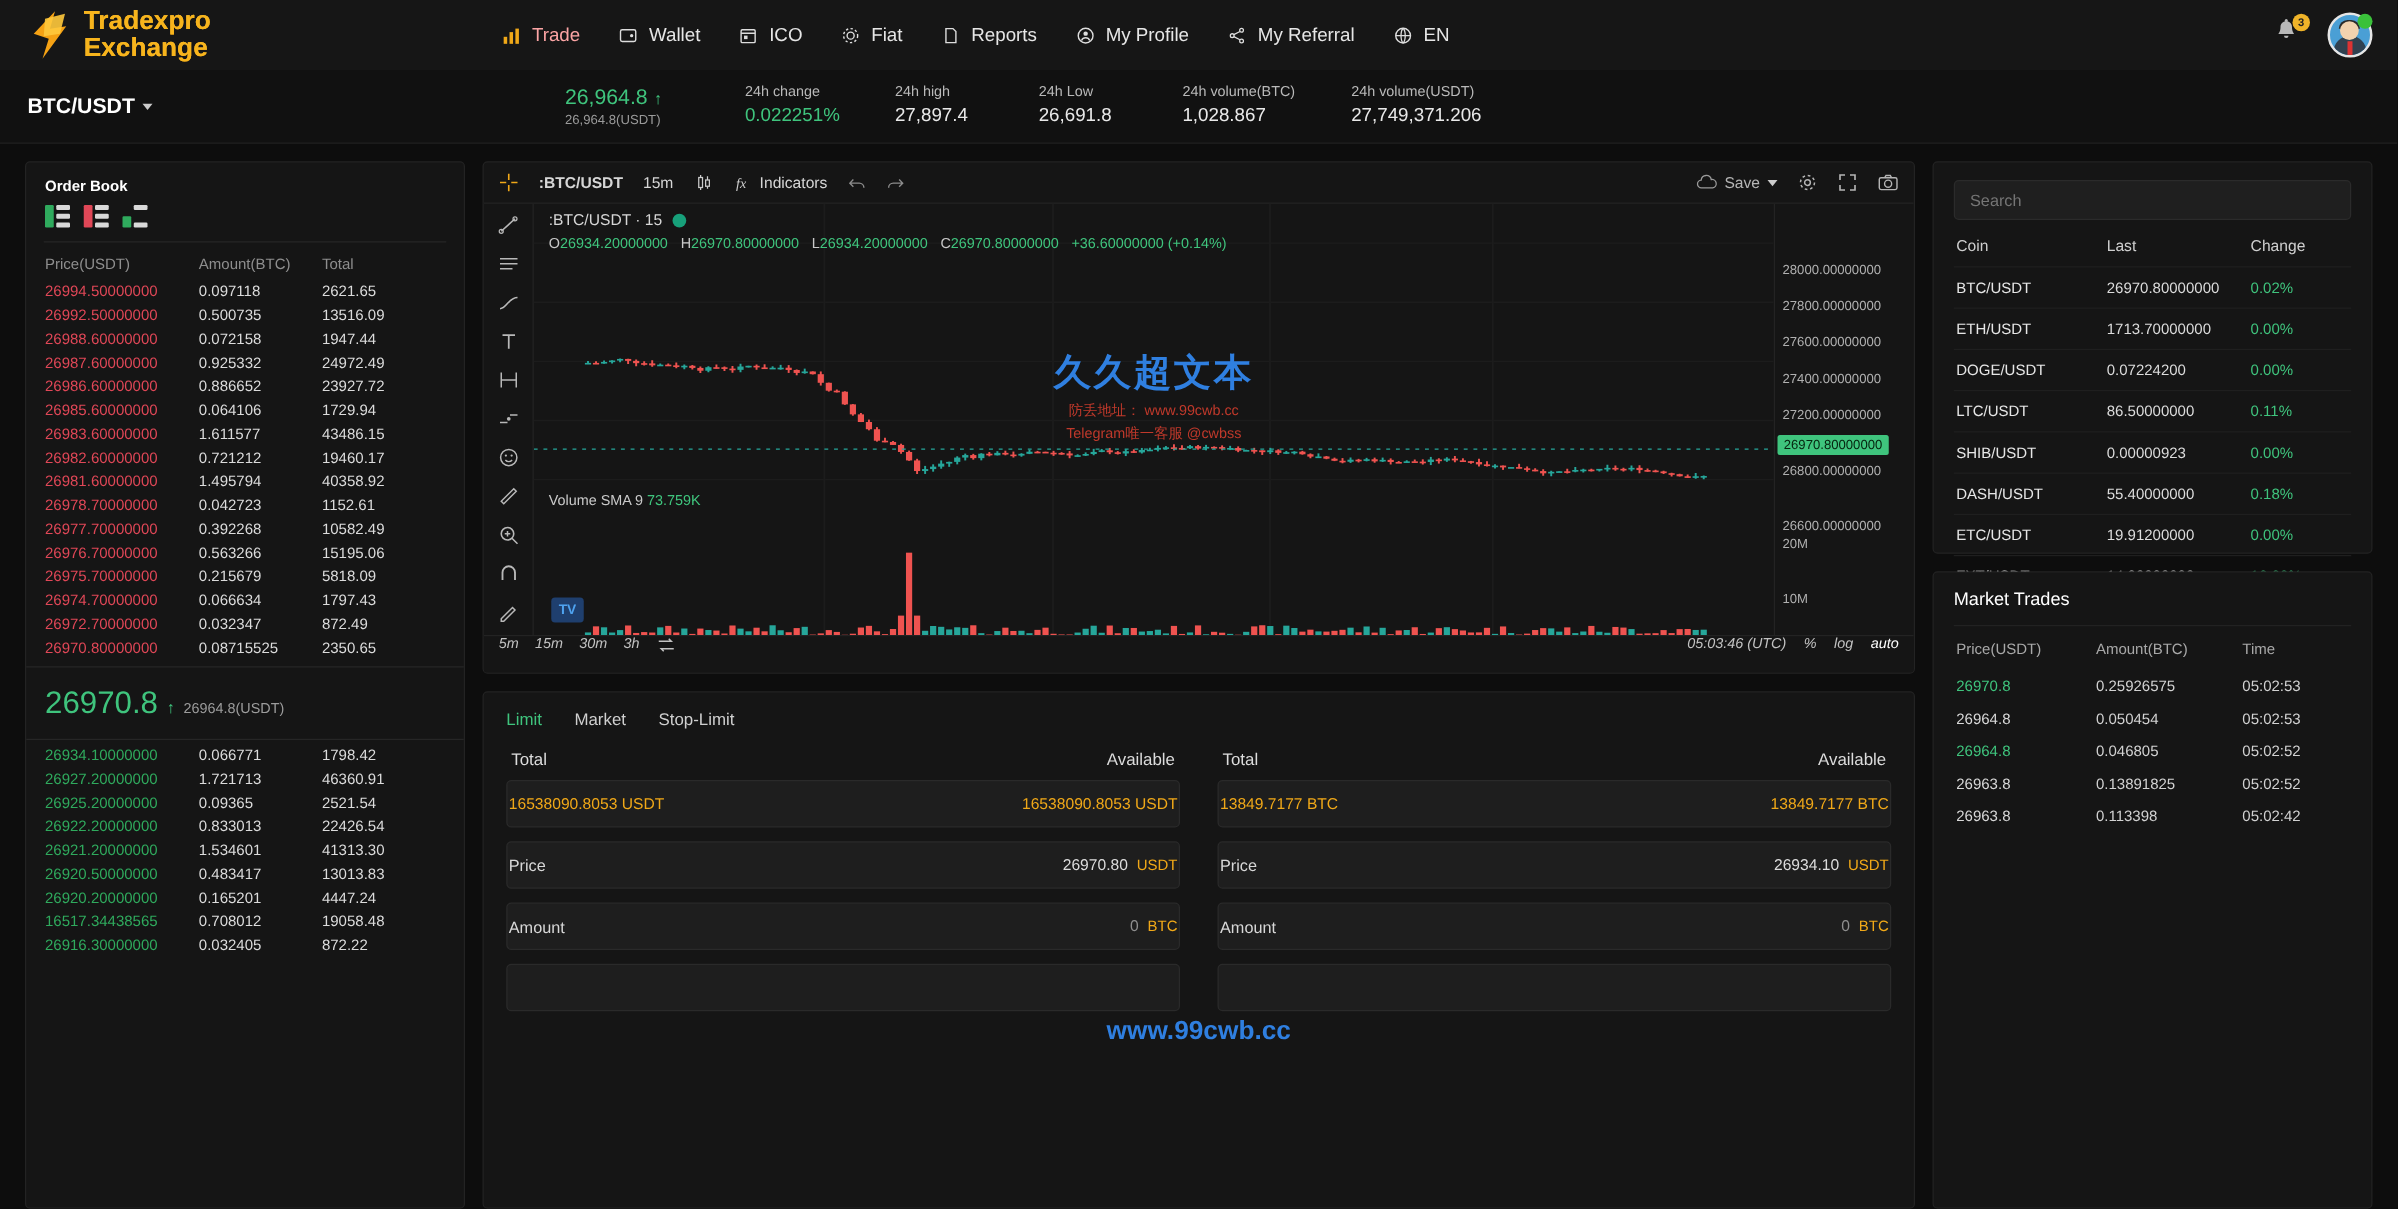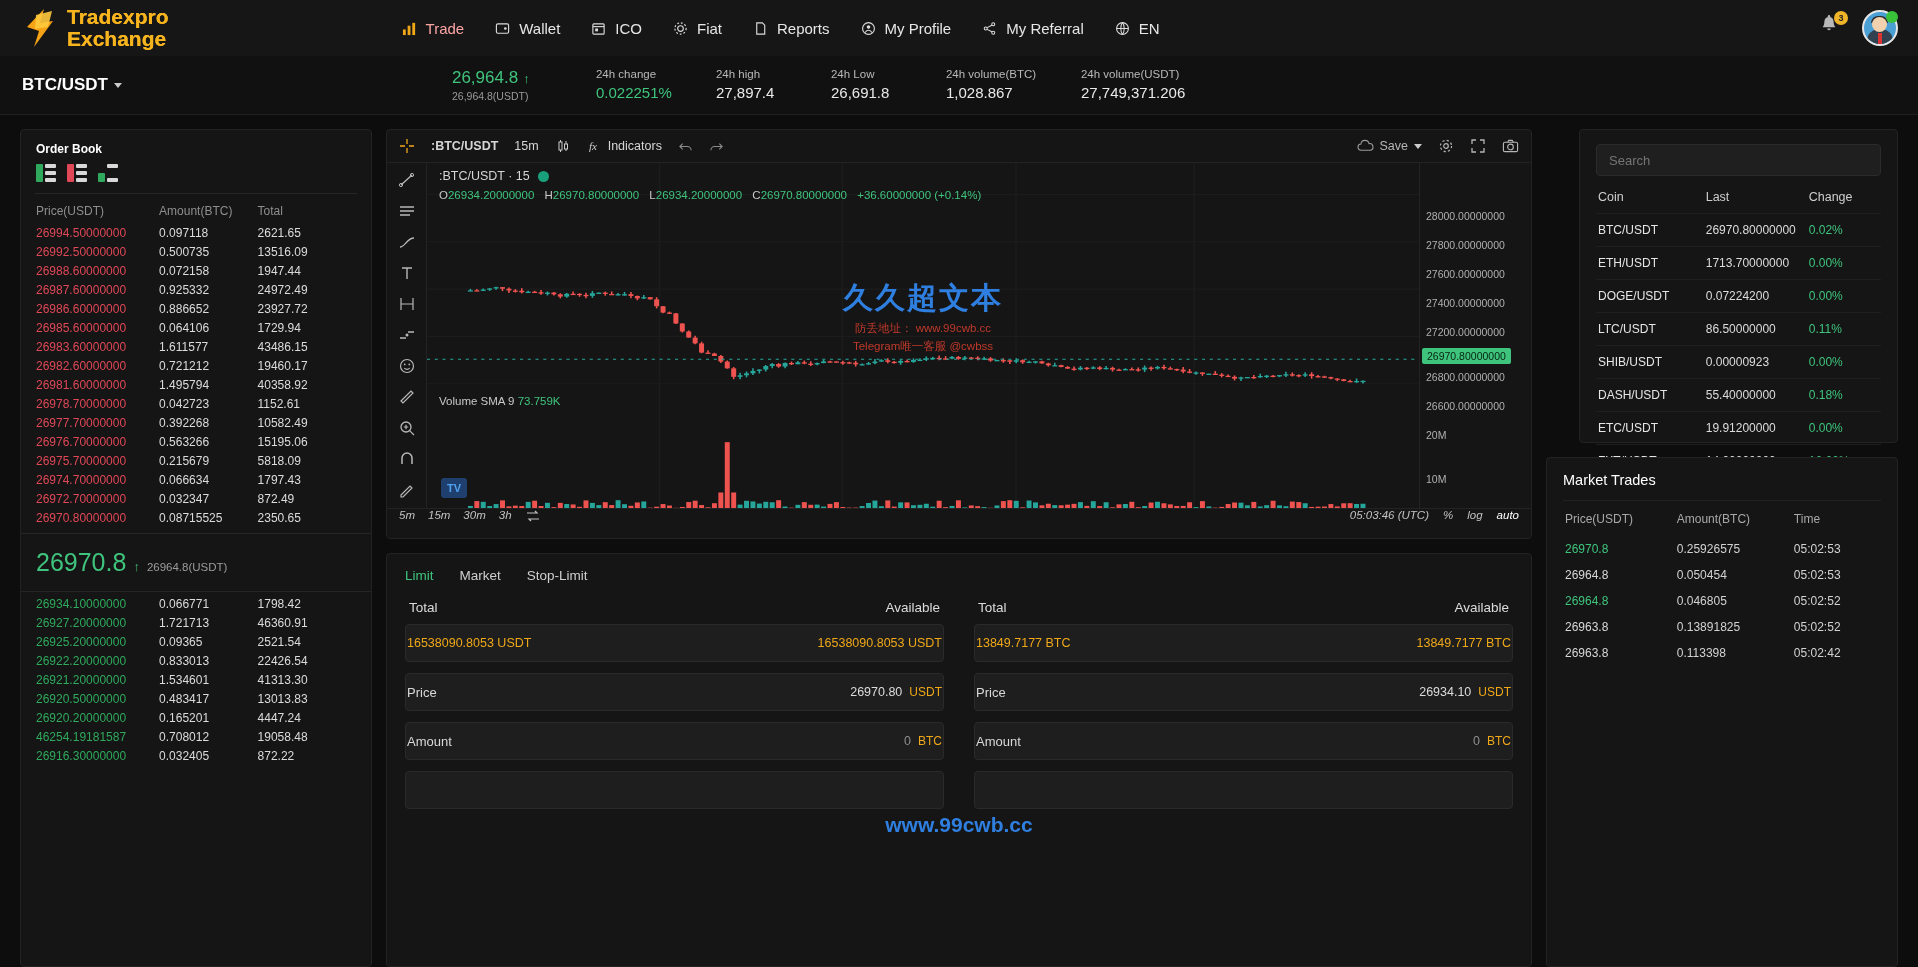--- a/index.html
+++ b/index.html
@@ -164,21 +164,21 @@
     padding: 0 1px; font-size: 12.5px; margin-bottom: 11px;
   }
   .ofield.bal { color: #f0a818; }
   .ofield .lab { color: #d8d8d8; font-size: 13px; }
   .ofield .val { color: #dcdcdc; display: flex; align-items: baseline; gap: 7px; }
   .ofield .unit { color: #f0a818; font-size: 12px; }
   .ofield .zero { color: #8e8e8e; }
 
   
   .col-right { width: 352px; flex-shrink: 0; display: flex; flex-direction: column; gap: 14px; }
-  .market-panel { height: 314px; padding: 14px 16px 0 16px; margin-left: 33px; }
+  .market-panel { height: 314px; padding: 14px 16px 0 16px; }
   .search-box {
     width: 100%; height: 32px; background: #1f1f1f; border: 1px solid #2b2b2b;
     border-radius: 4px; padding: 0 12px; color: #ddd; font-size: 13px;
     font-family: "Liberation Sans", sans-serif; outline: none;
   }
   .mk-head, .mk-row { display: grid; grid-template-columns: 1.15fr 1.1fr 0.75fr; font-size: 12px; padding: 9px 2px; }
   .mk-head { color: #cfcfcf; font-size: 12.5px; padding-top: 14px; padding-bottom: 9px; }
   .mk-row { border-top: 1px solid #1f1f1f; cursor: pointer; }
   .mk-row .c { color: #e6e6e6; }
   .mk-row .l { color: #dcdcdc; }
@@ -496,21 +496,21 @@
        <span class="p">26920.50000000</span>
        <span class="a">0.483417</span>
        <span class="t">13013.83</span>
      </div>
         <div class="ob-row bid">
        <span class="p">26920.20000000</span>
        <span class="a">0.165201</span>
        <span class="t">4447.24</span>
      </div>
         <div class="ob-row bid">
-       <span class="p">46254.19181587</span>
+       <span class="p">16517.34438565</span>
        <span class="a">0.708012</span>
        <span class="t">19058.48</span>
      </div>
         <div class="ob-row bid">
        <span class="p">26916.30000000</span>
        <span class="a">0.032405</span>
        <span class="t">872.22</span>
      </div>
       </div>
   </div>
@@ -1110,21 +1110,21 @@
           <div class="tv-logo">TV</div>
         </div>
 
         <div class="pricescale" id="pricescale">
             <div class="ps-tick" style="top: 47px;">28000.00000000</div>
             <div class="ps-tick" style="top: 76px;">27800.00000000</div>
             <div class="ps-tick" style="top: 105px;">27600.00000000</div>
             <div class="ps-tick" style="top: 134px;">27400.00000000</div>
             <div class="ps-tick" style="top: 163px;">27200.00000000</div>
             <div class="ps-tick" style="top: 208px;">26800.00000000</div>
-            <div class="ps-tick" style="top: 237px;">26600.00000000</div>
+            <div class="ps-tick" style="top: 252px;">26600.00000000</div>
             <div class="ps-badge" style="top: 185px;">26970.80000000</div>
             <div class="ps-tick" style="top: 266px;">20M</div>
             <div class="ps-tick" style="top: 310px;">10M</div>
             <div class="ps-badge vol" style="top: 352px;">73.759K</div>
           </div>
       </div>
 
       <div class="timescale" id="timescale">
           <div class="ts-tick" style="left: 190px;">06:00</div>
           <div class="ts-tick" style="left: 308px;">12:00</div>

